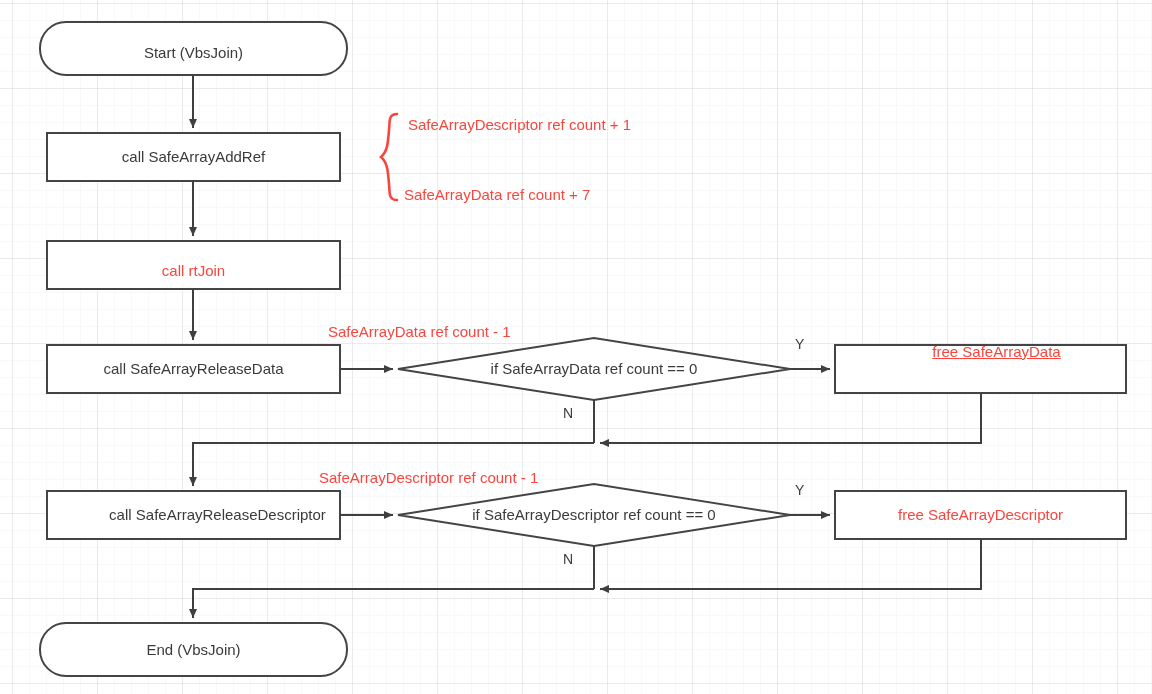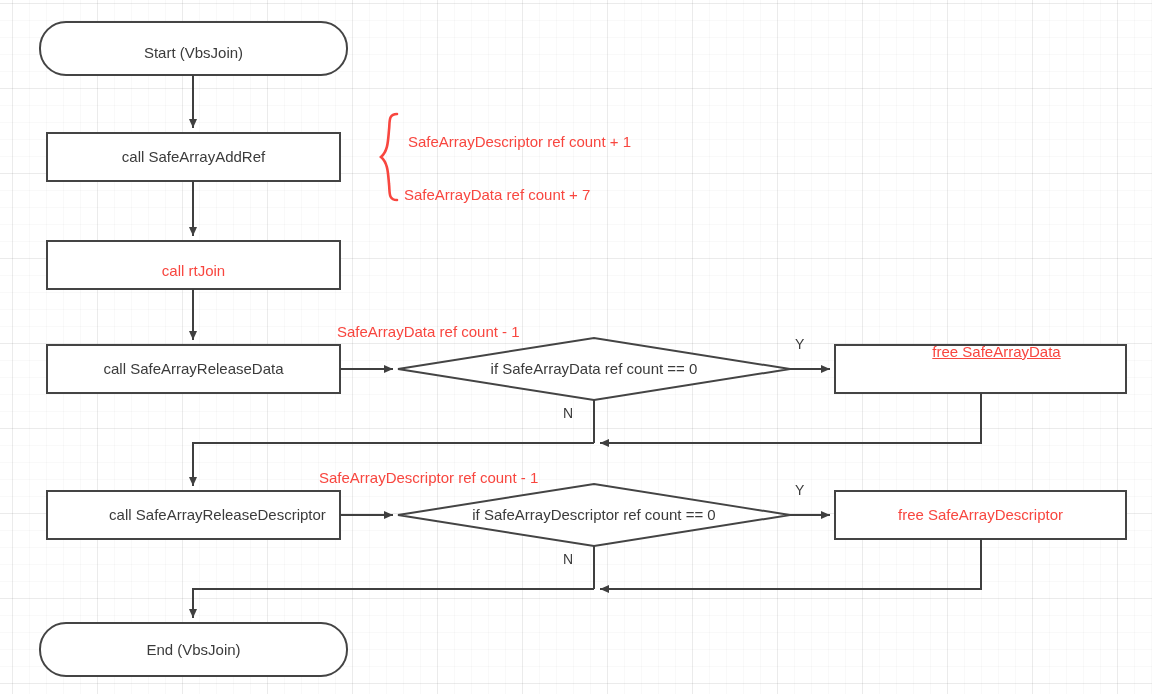--- a/index.html
+++ b/index.html
@@ -139,25 +139,25 @@
   <div class="node-label red" style="left:835px; top:328px; width:323px; height:48px;text-decoration:underline;">free SafeArrayData</div>
 
   <div class="node-label" style="left:47px; top:491px; width:293px; height:48px;padding-left:24px;">call SafeArrayReleaseDescriptor</div>
 
   <div class="node-label" style="left:398px; top:499px; width:392px; height:32px;">if SafeArrayDescriptor ref count == 0</div>
 
   <div class="node-label red" style="left:835px; top:491px; width:291px; height:48px;">free SafeArrayDescriptor</div>
 
   <div class="node-label" style="left:40px; top:623px; width:307px; height:53px;">End (VbsJoin)</div>
 
-  <div class="annot" style="left:408px; top:133px;text-align:center;">SafeArrayDescriptor ref count + 1</div>
+  <div class="annot" style="left:408px; top:116px;text-align:center;">SafeArrayDescriptor ref count + 1</div>
 
   <div class="annot" style="left:404px; top:186px;">SafeArrayData ref count + 7</div>
 
-  <div class="annot" style="left:337px; top:323px;">SafeArrayData ref count - 1</div>
+  <div class="annot" style="left:328px; top:323px;">SafeArrayData ref count - 1</div>
 
   <div class="annot" style="left:319px; top:469px;">SafeArrayDescriptor ref count - 1</div>
 
   <div class="edge-label" style="left:795px; top:336px;">Y</div>
 
   <div class="edge-label" style="left:563px; top:405px;">N</div>
 
   <div class="edge-label" style="left:795px; top:482px;">Y</div>
 
   <div class="edge-label" style="left:563px; top:551px;">N</div>

